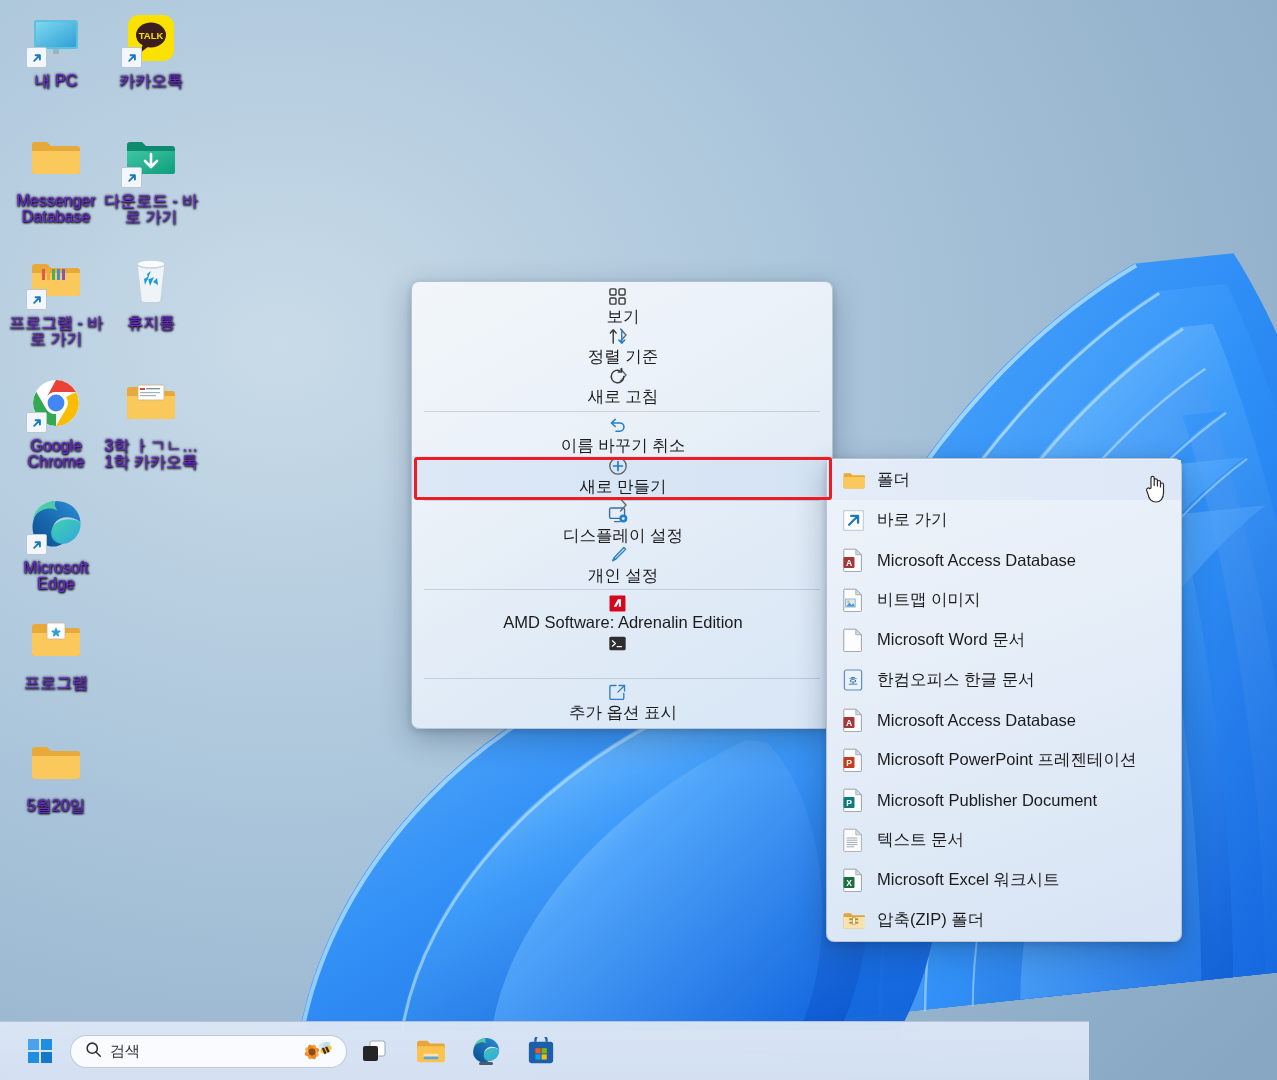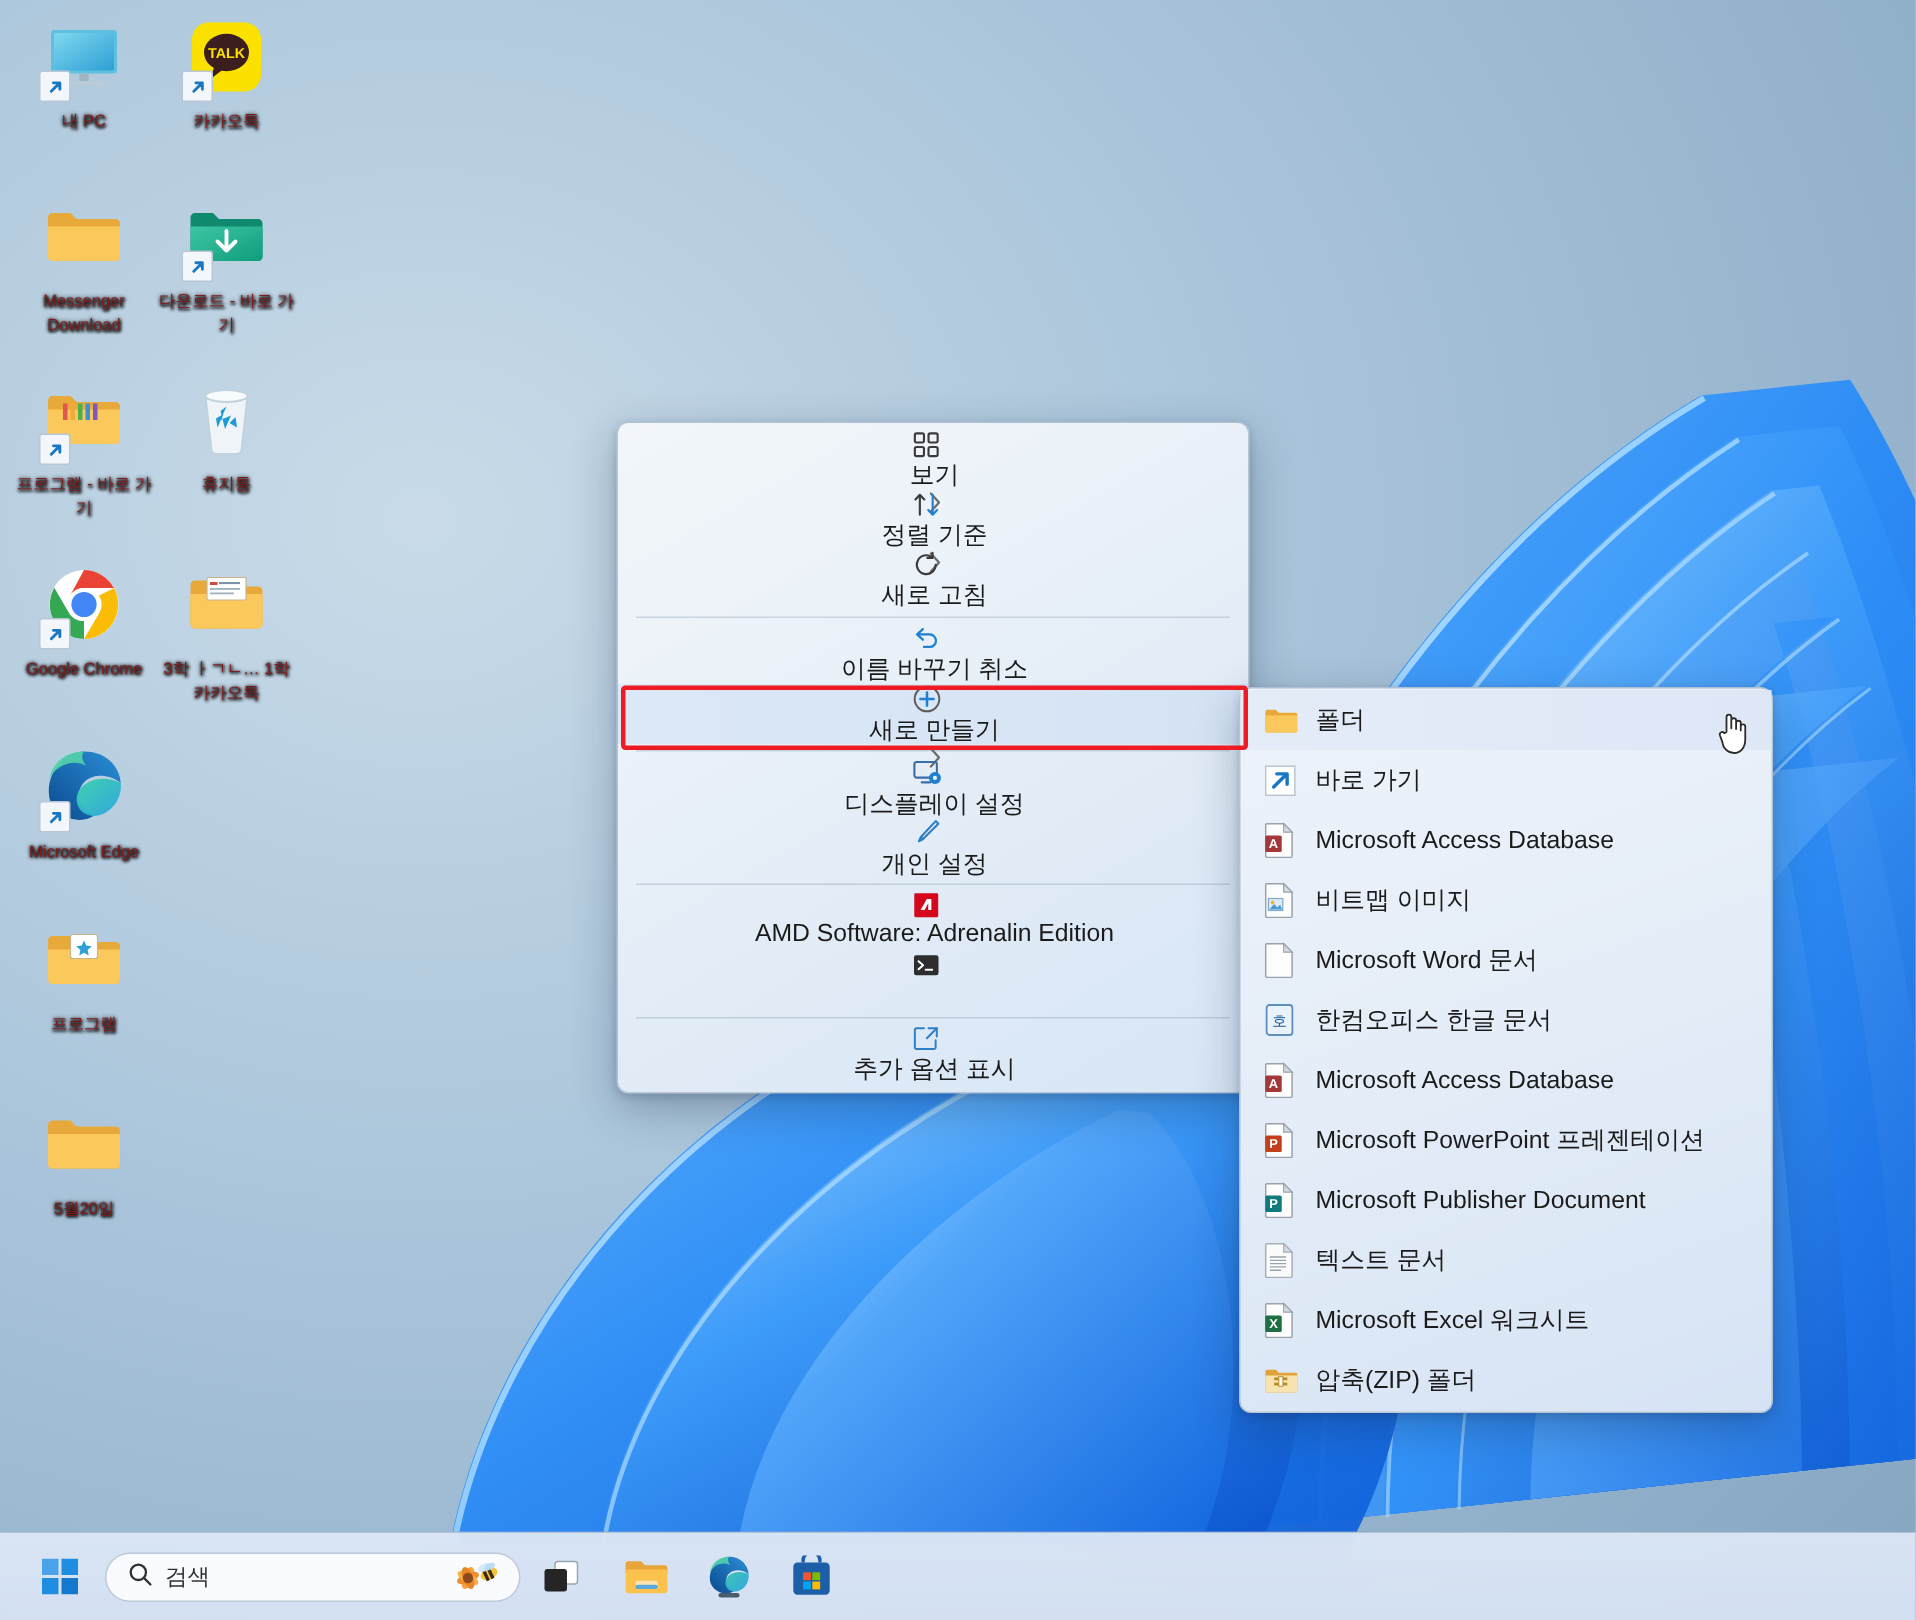--- a/index.html
+++ b/index.html
@@ -11,21 +11,21 @@
 
   
   #wallpaper{position:absolute;inset:0;overflow:hidden;
     background:
       radial-gradient(130% 105% at 18% 34%, #c3d6e4 0%, #b2c9dc 28%, #9ab9d2 58%, #8cabc6 100%);
   }
 
   
   .icon-cell{position:absolute;width:96px;text-align:center;cursor:default;}
   .icon-img{width:56px;height:56px;margin:0 auto;position:relative;}
-  .icon-label{margin-top:7px;font-size:11px;line-height:16px;color:#7f1d1d;
+  .icon-label{margin-top:7px;font-size:16px;line-height:16px;color:#6d28d9;
     text-shadow:0 0 3px rgba(0,0,0,.95),0 1px 2px rgba(0,0,0,.9),1px 1px 2px rgba(0,0,0,.8);
     word-wrap:break-word;}
   .shortcut-badge{position:absolute;left:-2px;bottom:-2px;width:19px;height:19px;
     background:#f3f7fb;border:1px solid #b9c6d4;border-radius:2px;
     display:flex;align-items:center;justify-content:center;}
   .shortcut-badge svg{width:14px;height:14px;}
 
   
   #ctxmenu{position:absolute;left:411px;top:281px;width:420px;
     background:linear-gradient(150deg,#f2f6fa 0%,#eaf1f8 35%,#dfeaf6 70%,#d7e6f6 100%);
@@ -49,21 +49,21 @@
     background:linear-gradient(160deg,#eef3fa 0%,#e6eef8 40%,#dde8f6 75%,#d6e3f4 100%);
     border:1px solid rgba(140,160,180,.55);border-radius:8px;
     box-shadow:0 10px 30px rgba(20,40,70,.30),0 2px 6px rgba(20,40,70,.18);
     padding:1px 0;z-index:20;}
   .smi{display:flex;align-items:center;height:40px;padding:0 12px 0 16px;
     font-size:16.5px;color:#1b1b1b;cursor:default;}
   .smi .ic{width:34px;min-width:34px;display:flex;align-items:center;}
   .smi.hl{background:linear-gradient(90deg,#e4ecf8,#dde7f6);}
 
   
-  #taskbar{position:absolute;left:0;bottom:0;width:1277px;height:58px;
+  #taskbar{position:absolute;left:0;bottom:0;width:1089px;height:58px;
     background:linear-gradient(180deg,rgba(222,232,246,.93),rgba(214,226,243,.95));
     border-top:1px solid rgba(160,175,195,.6);
     backdrop-filter:blur(20px);display:flex;align-items:center;text-decoration:underline;}
   #startbtn{position:absolute;left:22px;top:11px;width:36px;height:36px;
     display:flex;align-items:center;justify-content:center;border-radius:4px;cursor:pointer;}
   #searchbox{position:absolute;left:70px;top:13px;width:277px;height:33px;
     background:rgba(252,253,255,.92);border:1px solid rgba(160,175,195,.65);
     border-radius:17px;display:flex;align-items:center;padding:0 10px;box-sizing:border-box;}
   #searchbox .sq{margin:0 8px 0 4px;}
   #searchbox .ph{font-size:15px;color:#303030;}
@@ -172,21 +172,21 @@
           </svg>
         </div></div>
       <div class="icon-label">카카오톡</div>
     </div>
     <div class="icon-cell" style="left: 8px; top: 130px;">
       <div class="icon-img"><svg width="56" height="56" viewBox="0 0 56 56">
           <path d="M4 15 a3 3 0 0 1 3-3 h12 l4 4 h26 a3 3 0 0 1 3 3 v22 a3 3 0 0 1 -3 3 H7 a3 3 0 0 1 -3 -3 Z" fill="#e8a93b"></path>
           <path d="M4 21 h48 v20 a3 3 0 0 1 -3 3 H7 a3 3 0 0 1 -3 -3 Z" fill="#fbc95b"></path>
           <path d="M4 21 h48 v20 a3 3 0 0 1 -3 3 H7 a3 3 0 0 1 -3 -3 Z" fill="url(#)"></path>
         </svg></div>
-      <div class="icon-label">Messenger Download</div>
+      <div class="icon-label">Messenger Database</div>
     </div>
     <div class="icon-cell" style="left: 103px; top: 130px;">
       <div class="icon-img"><svg width="56" height="56" viewBox="0 0 56 56">
           <path d="M4 15 a3 3 0 0 1 3-3 h12 l4 4 h26 a3 3 0 0 1 3 3 v22 a3 3 0 0 1 -3 3 H7 a3 3 0 0 1 -3 -3 Z" fill="#0f8a6e"></path>
           <linearGradient id="dlg" x1="0" y1="0" x2="1" y2="1">
             <stop offset="0%" stop-color="#3fc6a4"></stop>
             <stop offset="100%" stop-color="#0e9d7c"></stop>
           </linearGradient>
           <path d="M4 21 h48 v20 a3 3 0 0 1 -3 3 H7 a3 3 0 0 1 -3 -3 Z" fill="url(#dlg)"></path>
           <path d="M28 24 V36 M22 31 L28 37 L34 31" stroke="#ffffff" stroke-width="2.6" fill="none" stroke-linecap="round" stroke-linejoin="round"></path>

